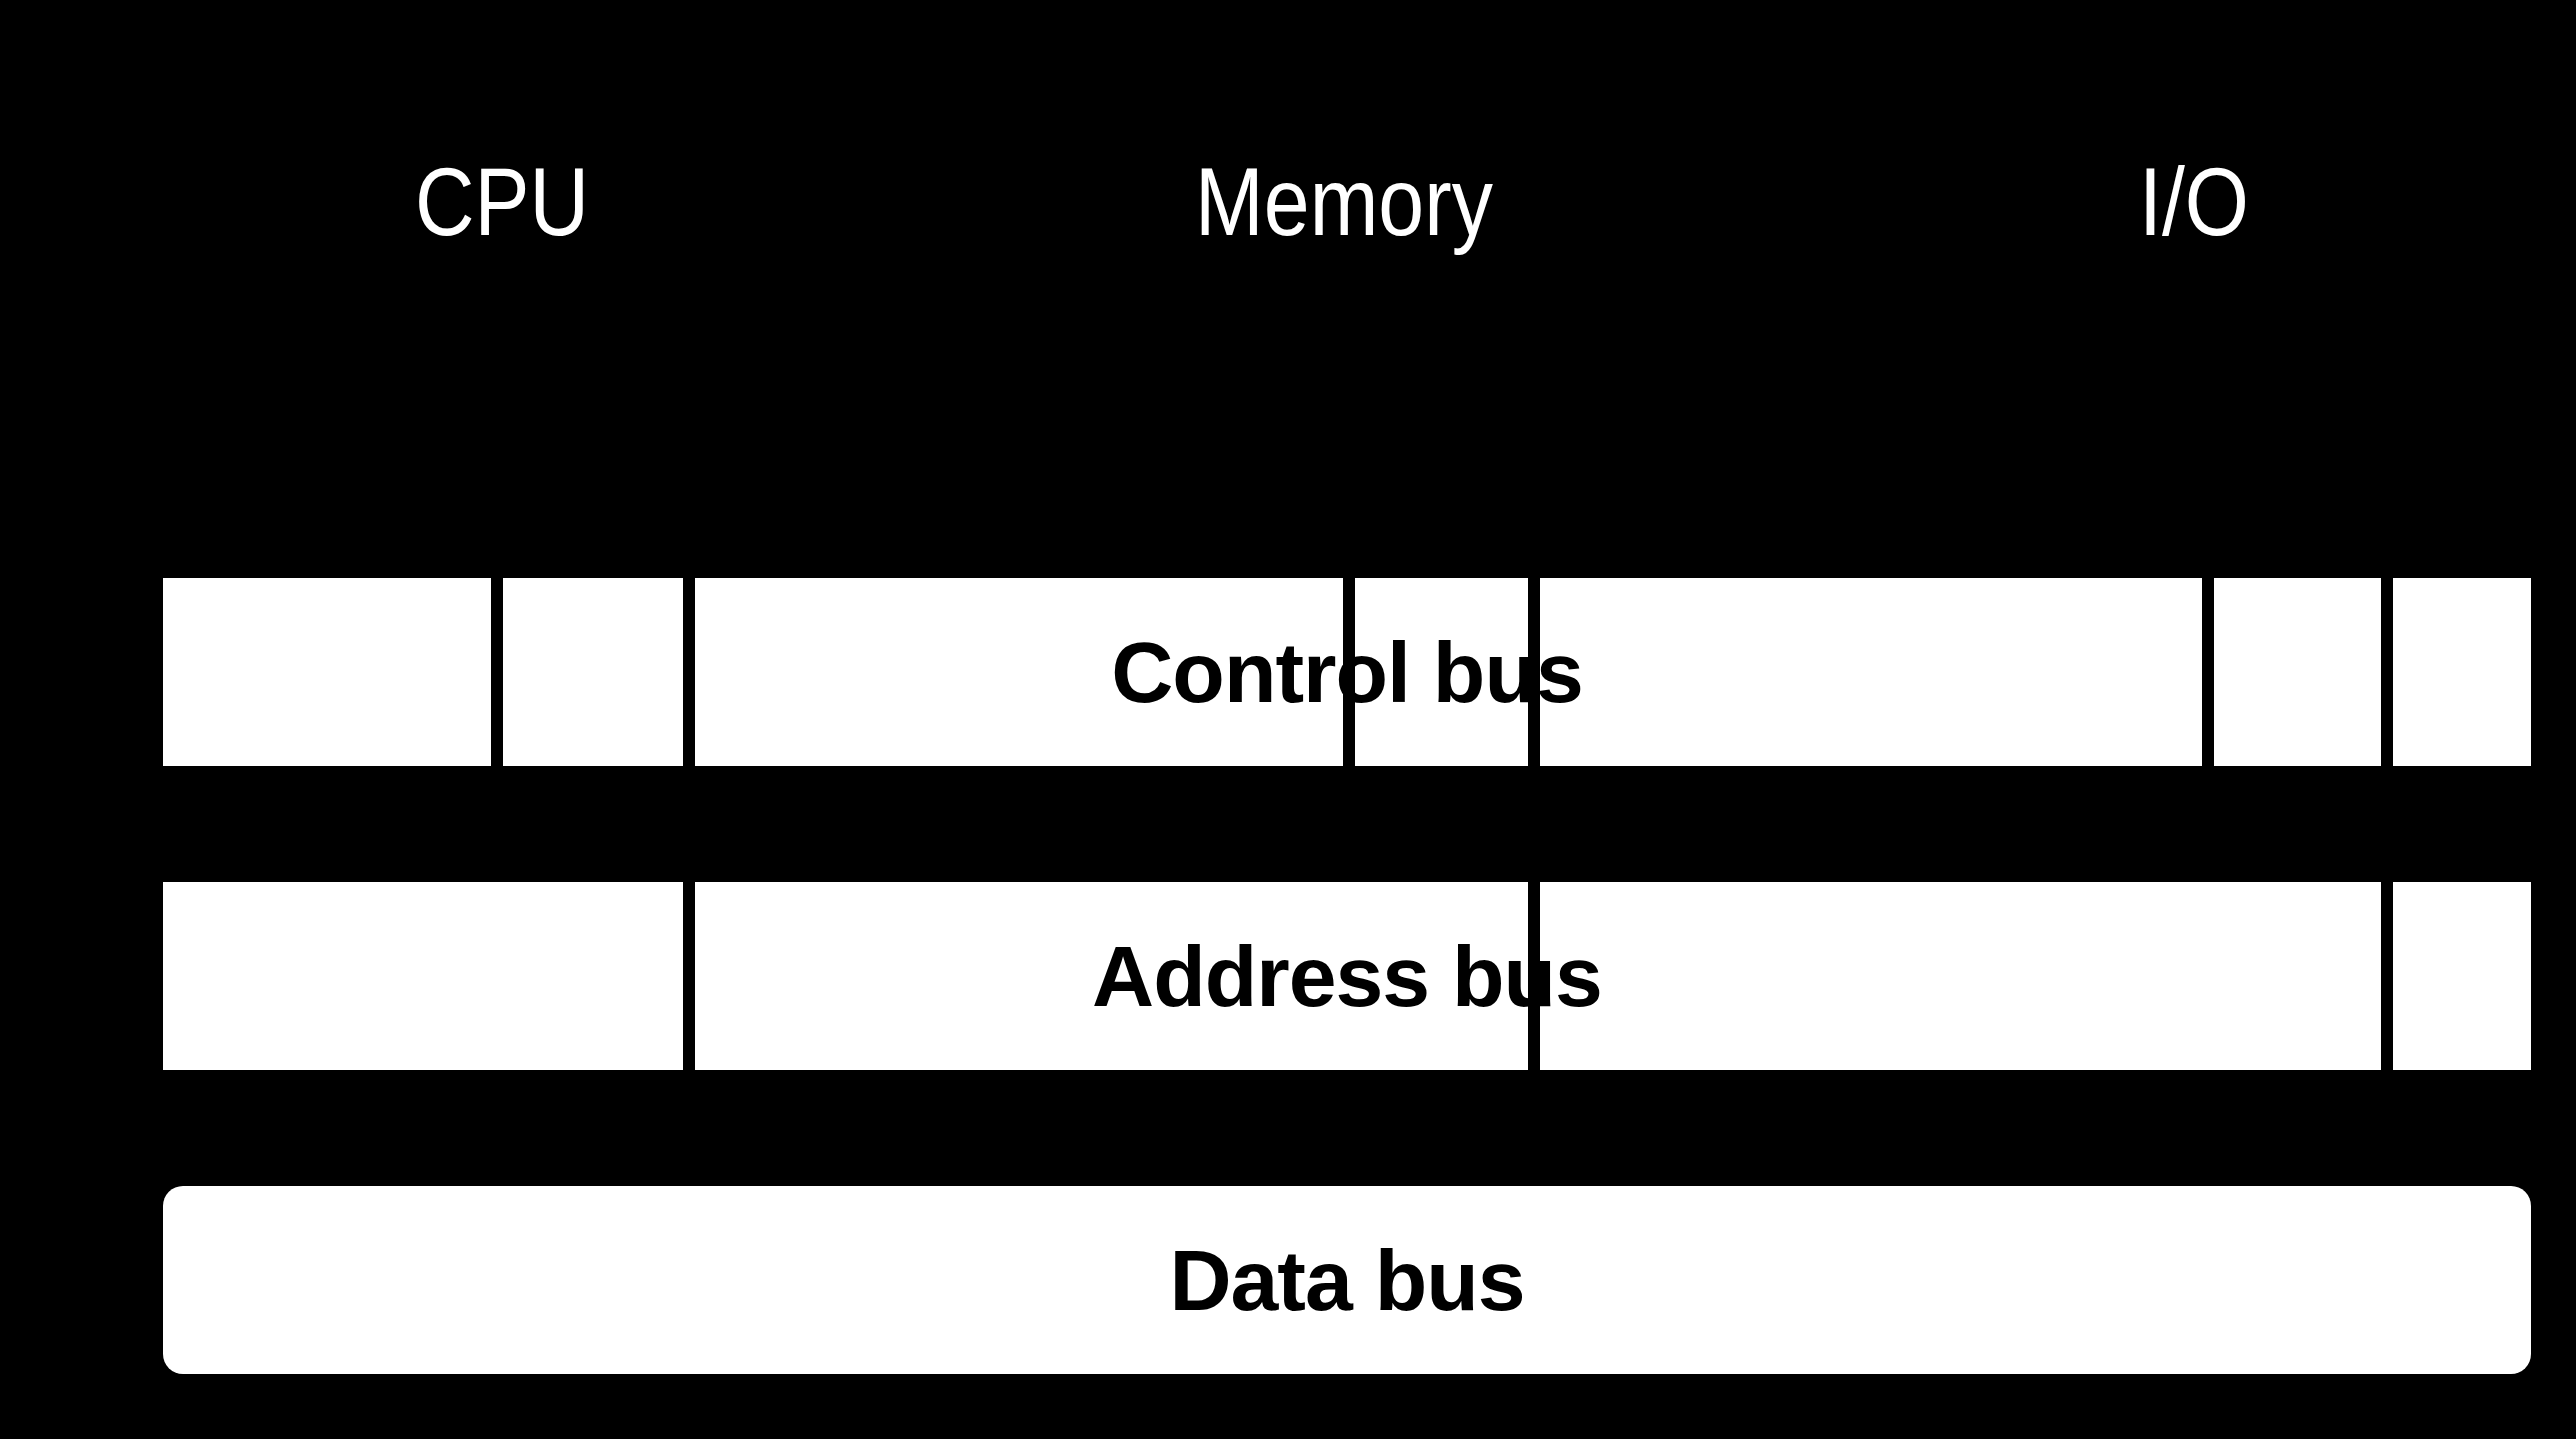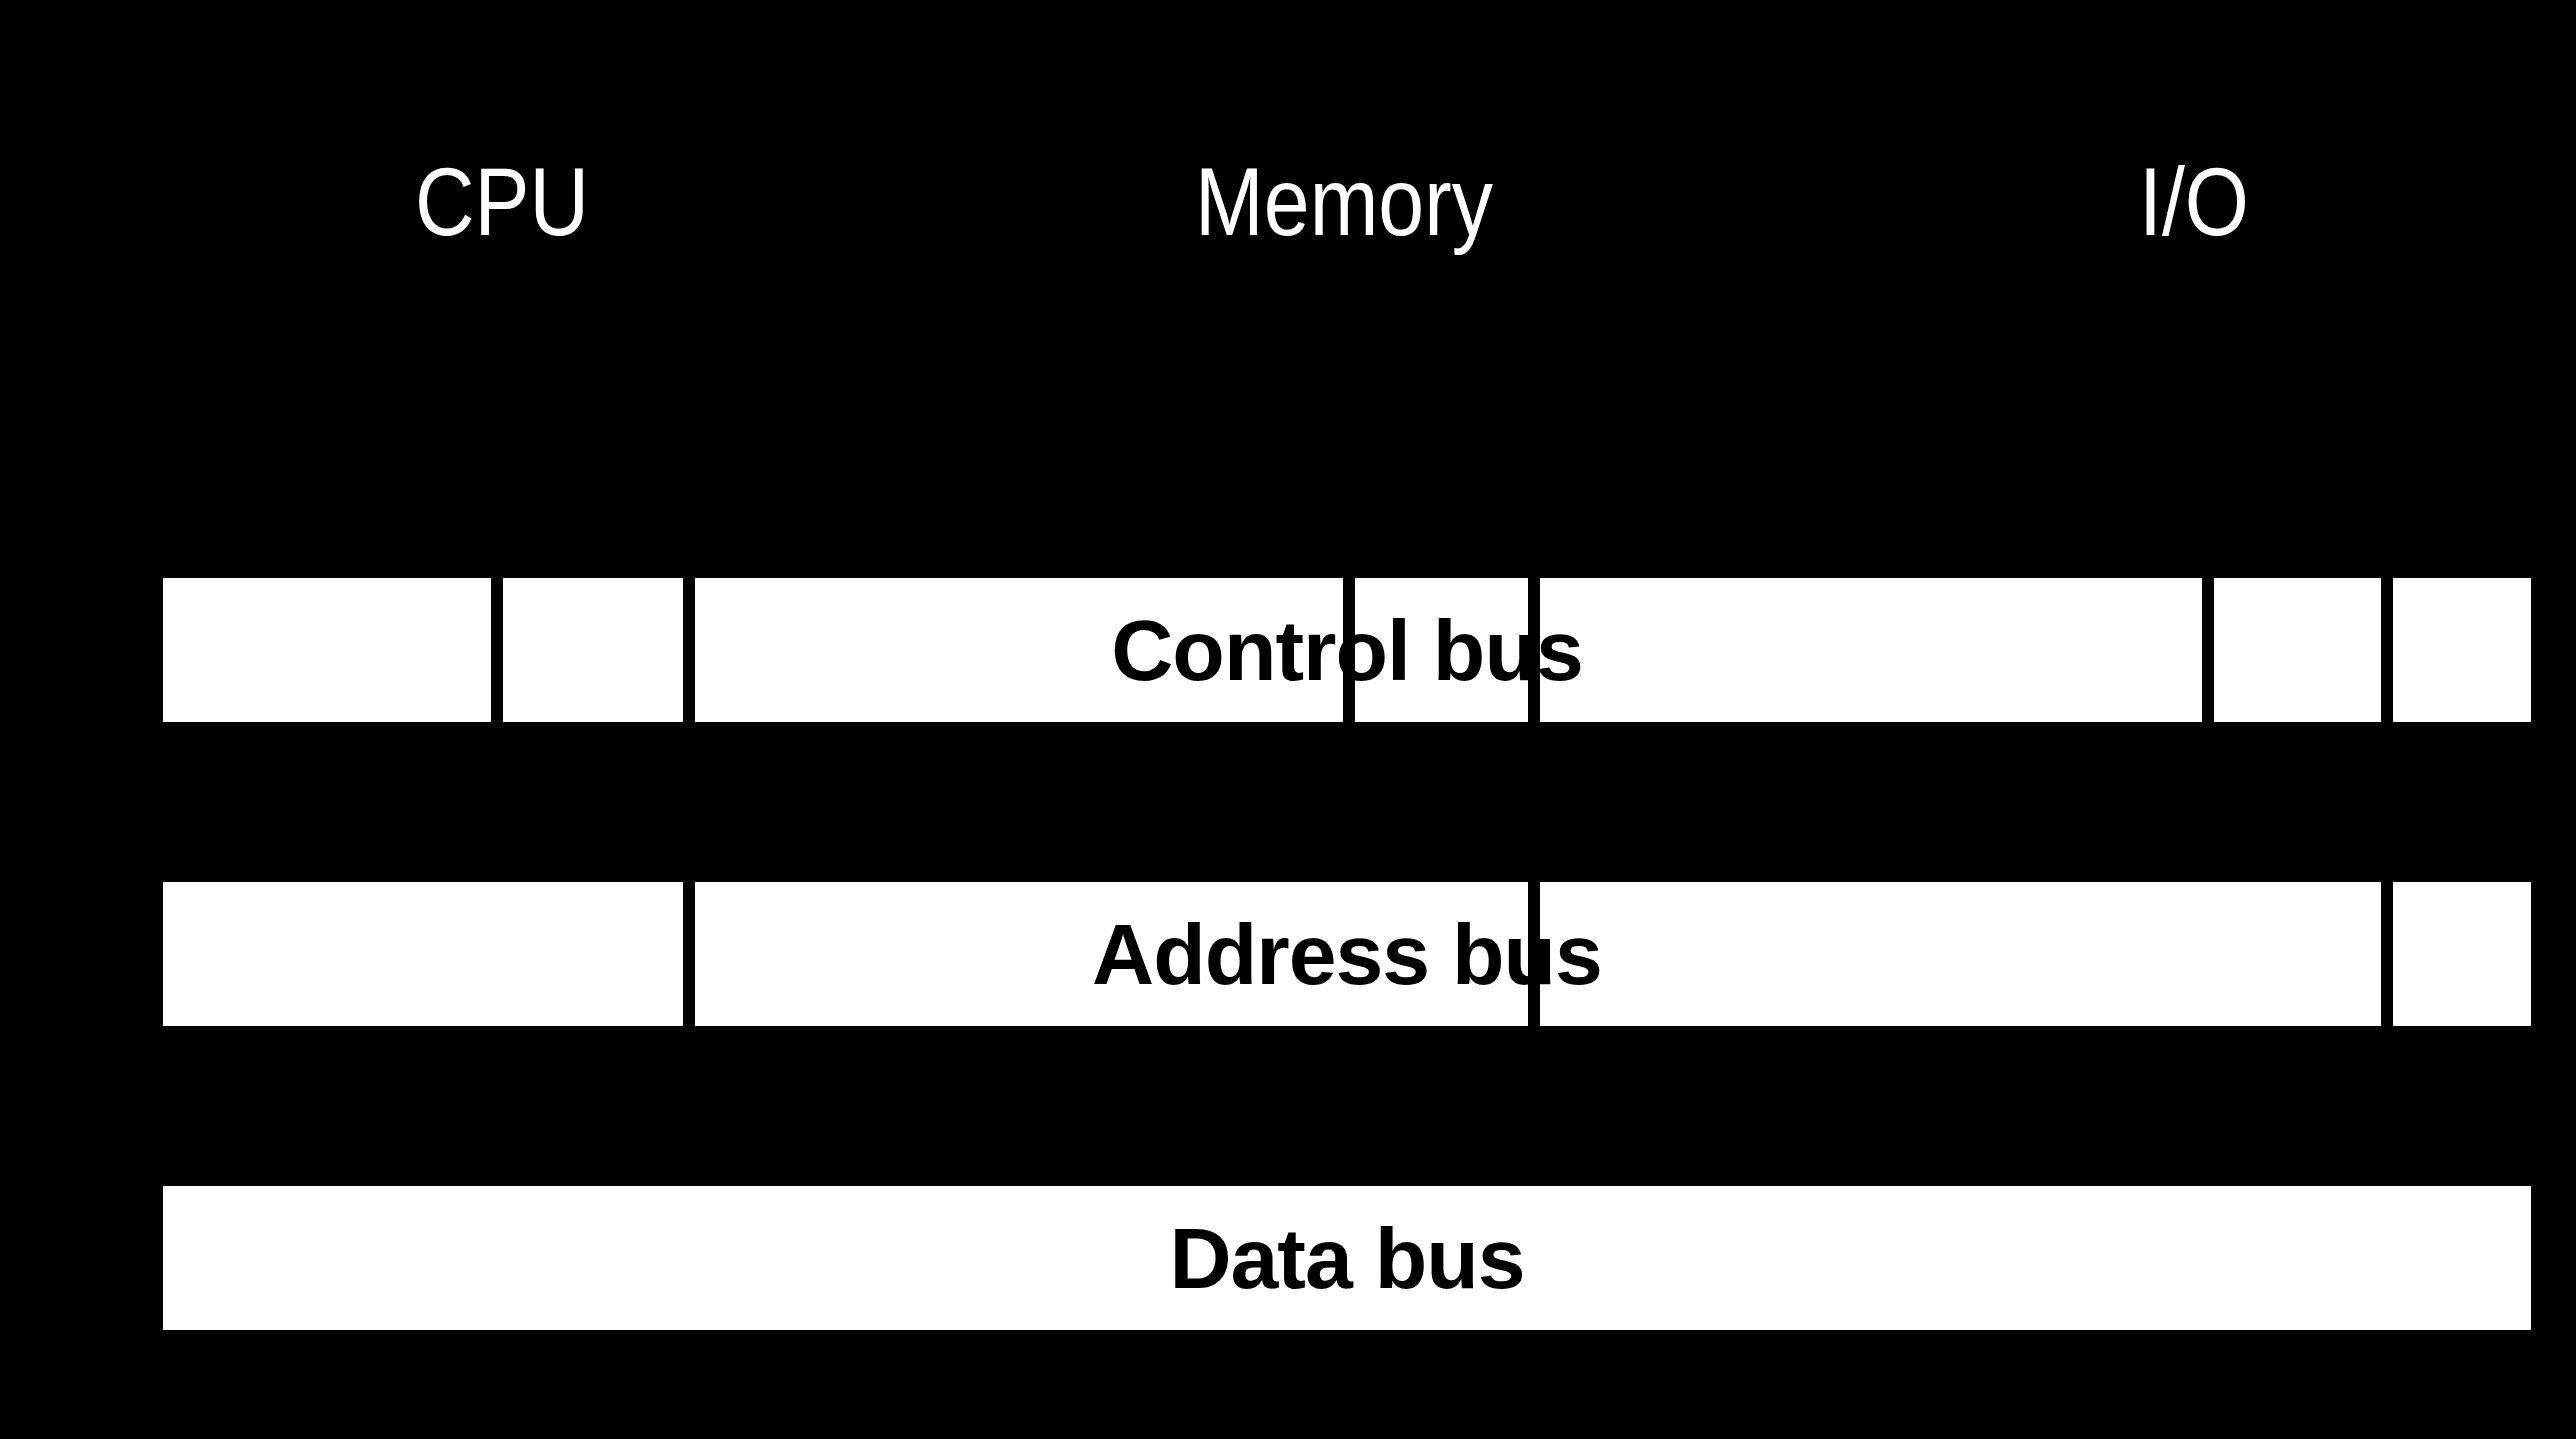--- a/index.html
+++ b/index.html
@@ -31,30 +31,30 @@
     white-space:nowrap;
   }
   .comp-cpu{left:454px;}
   .comp-memory{left:1296px;}
   .comp-io{left:2146px;}
   
   .bus-bar{
     position:absolute;
     left:115px;
     width:2368px;
-    height:144px;
+    height:188px;
     background:var(--bar);
     z-index:1;
     display:flex;
     align-items:center;
     justify-content:center;
   }
   .bus-control{top:578px;}
   .bus-address{top:882px;}
-  .bus-data{top:1186px;}
+  .bus-data{top:1186px;border-radius:20px;}
   .bus-label{
     position:relative;
     z-index:3;
     color:var(--bus-text);
     font-size:86px;
     font-weight:700;
     letter-spacing:-1px;
     white-space:nowrap;
   }
   

